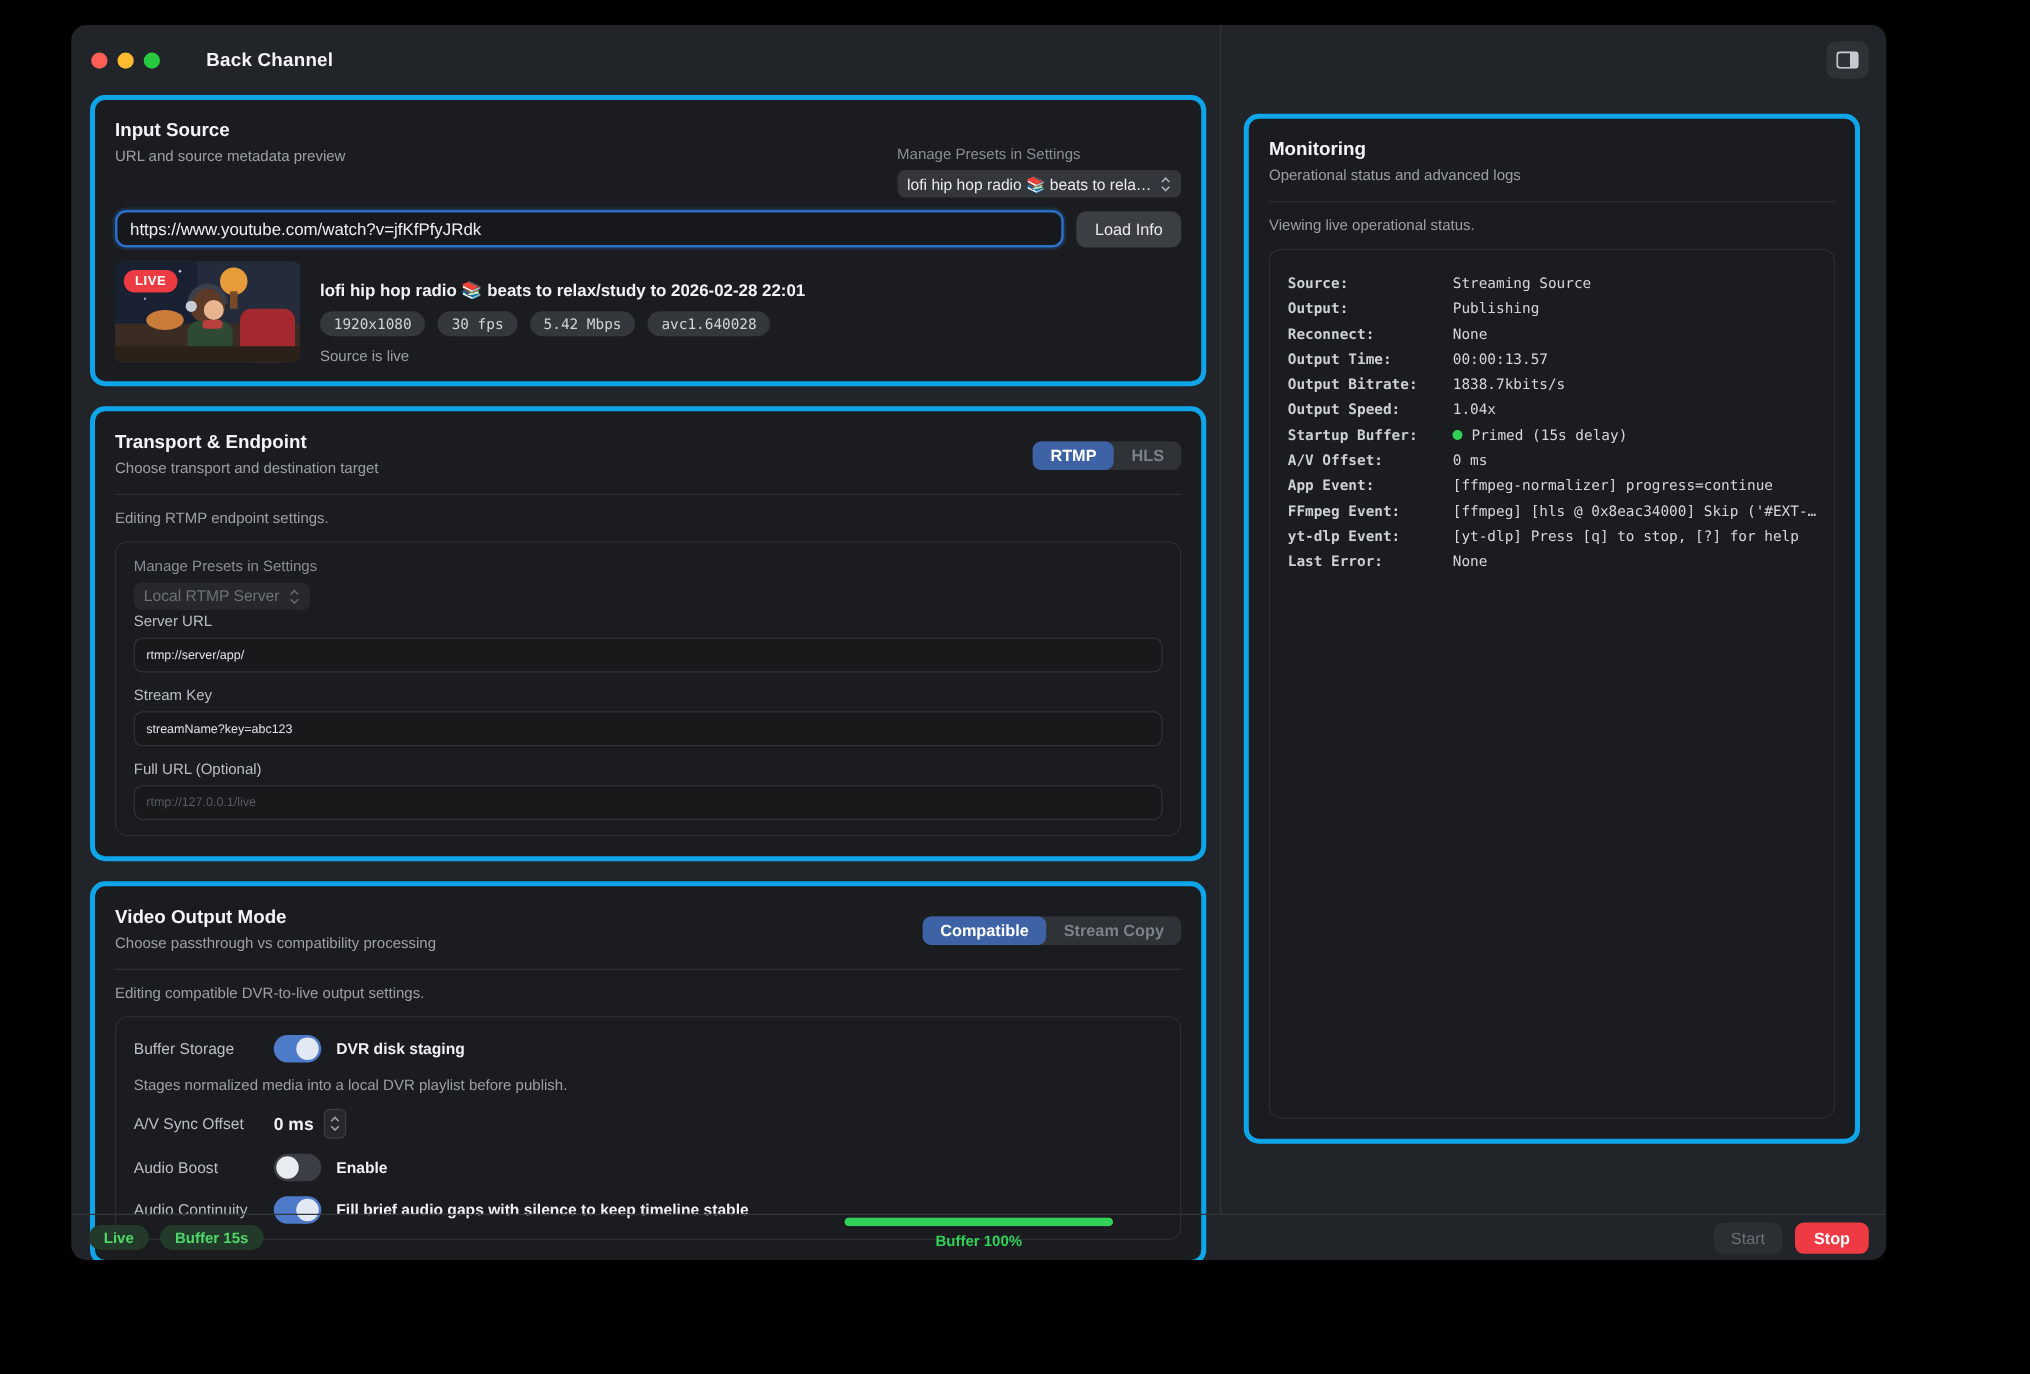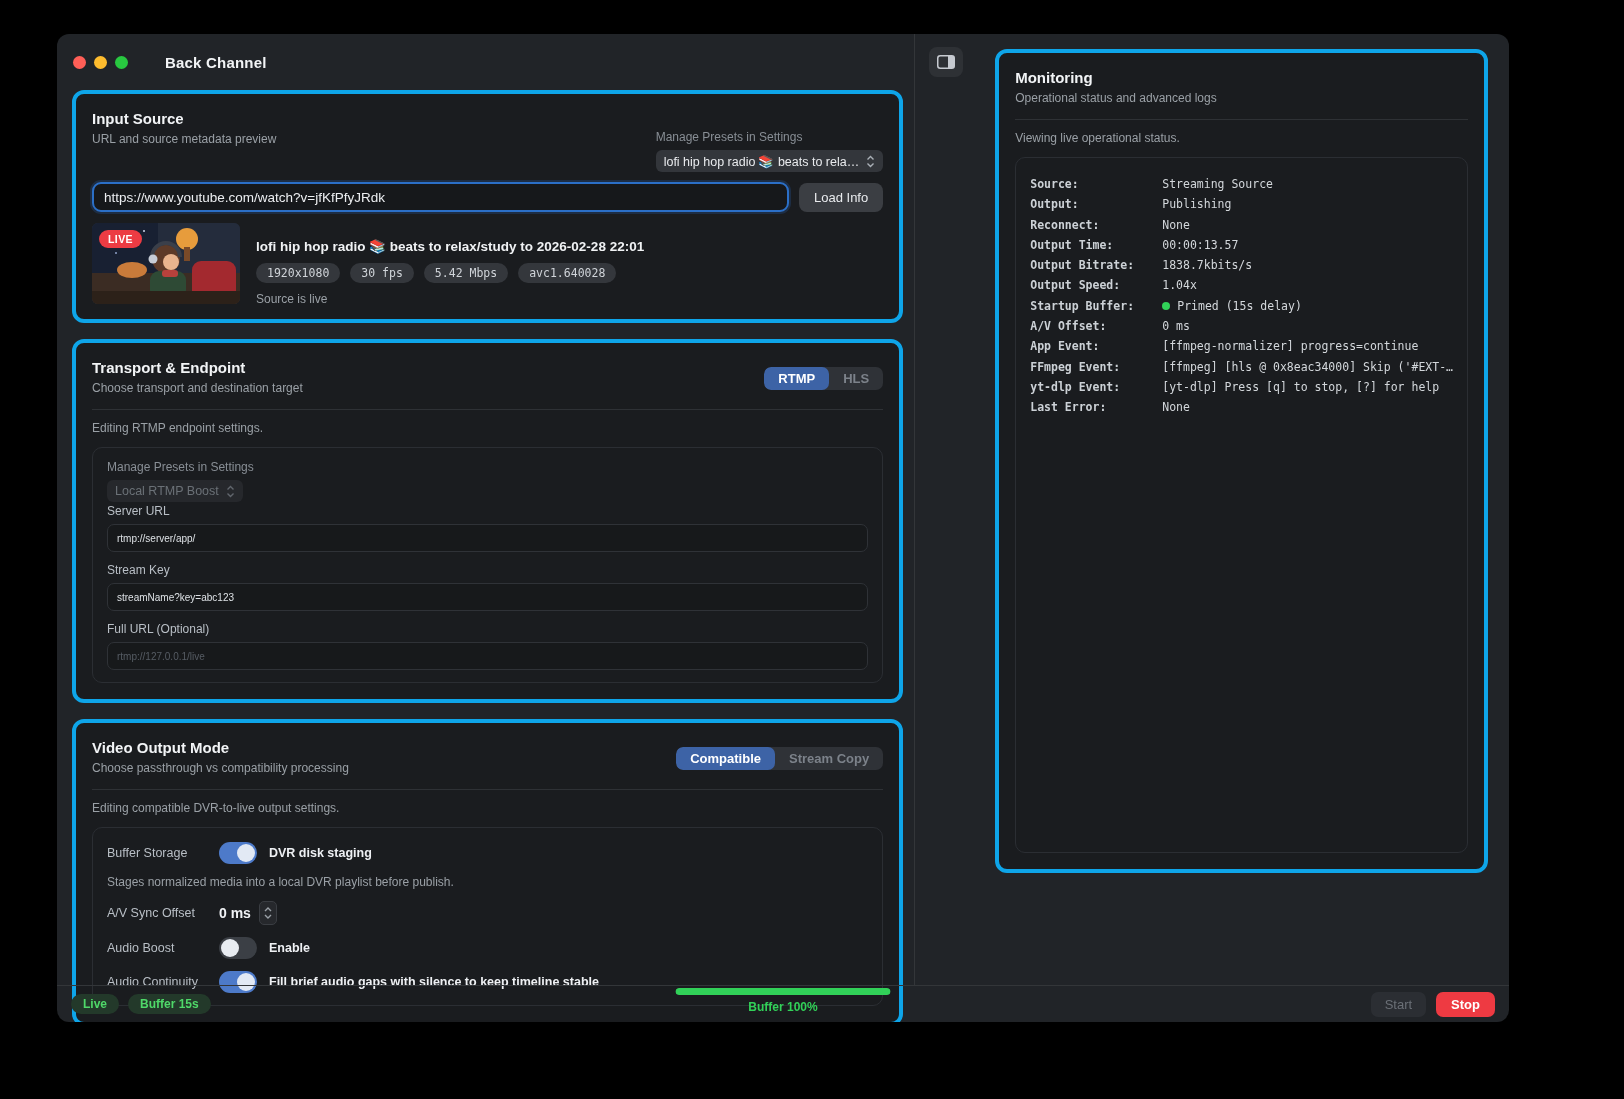--- a/index.html
+++ b/index.html
@@ -1,25 +1,25 @@
 <!DOCTYPE html>
 <html><head>
 <meta charset="utf-8">
 <style>
   * { margin:0; padding:0; box-sizing:border-box; }
   html,body { width:1624px; height:1099px; background:#000; overflow:hidden;
     font-family:"Liberation Sans", sans-serif; -webkit-font-smoothing:antialiased; }
   .stage { position:relative; width:1624px; height:1099px; background:#000; }
 
-  .window { position:absolute; left:57px; top:34px; width:1452px; height:988px;
+  .window { position:absolute; left:57px; top:20px; width:1452px; height:988px;
     background:#212428; border-radius:12px; display:flex; flex-direction:column;
     box-shadow:0 18px 60px rgba(0,0,0,.7); overflow:hidden; }
   .content-row { flex:1; display:flex; min-height:0; }
   .left-pane { width:994px; border-right:1px solid #333639; display:flex; flex-direction:column; }
-  .right-pane { flex:1; display:flex; }
+  .right-pane { flex:1; display:flex; flex-direction:column; }
 
   
   .titlebar { height:56px; display:flex; align-items:center; padding:0 16px; flex:none; }
   .lights { display:flex; gap:8px; }
   .light { width:13px; height:13px; border-radius:50%; }
   .light.red{ background:#ff5f57; } .light.yellow{ background:#febc2e; } .light.green{ background:#28c840; }
   .win-title { margin-left:37px; font-size:15px; font-weight:700; color:#f2f4f6; letter-spacing:.2px; }
   .pane-top { height:56px; display:flex; align-items:center; justify-content:flex-end; padding:0 14px; flex:none; }
   .icon-btn { width:34px; height:30px; border-radius:8px; background:#2e3135; display:flex; align-items:center; justify-content:center; }
 
@@ -199,21 +199,21 @@
                 <div class="seg-btn">HLS</div>
               </div>
             </div>
             <div class="divider"></div>
             <div class="note">Editing RTMP endpoint settings.</div>
 
             <div class="panel">
               <div class="right-align">
                 <div class="mini-label">Manage Presets in Settings</div>
                 <div class="popup disabled">
-                  <span>Local RTMP Boost</span>
+                  <span>Local RTMP Server</span>
                   <span class="chevrons">
                     <svg width="9" height="13" viewBox="0 0 9 13">
                         <path d="M1.5 4.6 L4.5 1.6 L7.5 4.6" stroke="#61666d" stroke-width="1.4" fill="none"></path>
                         <path d="M1.5 8.4 L4.5 11.4 L7.5 8.4" stroke="#61666d" stroke-width="1.4" fill="none"></path>
                       </svg>
                   </span>
                 </div>
               </div>
               <div class="field-label" style="margin-top:2px;">Server URL</div>
               <input class="text-input" type="text" value="rtmp://server/app/" style="">

